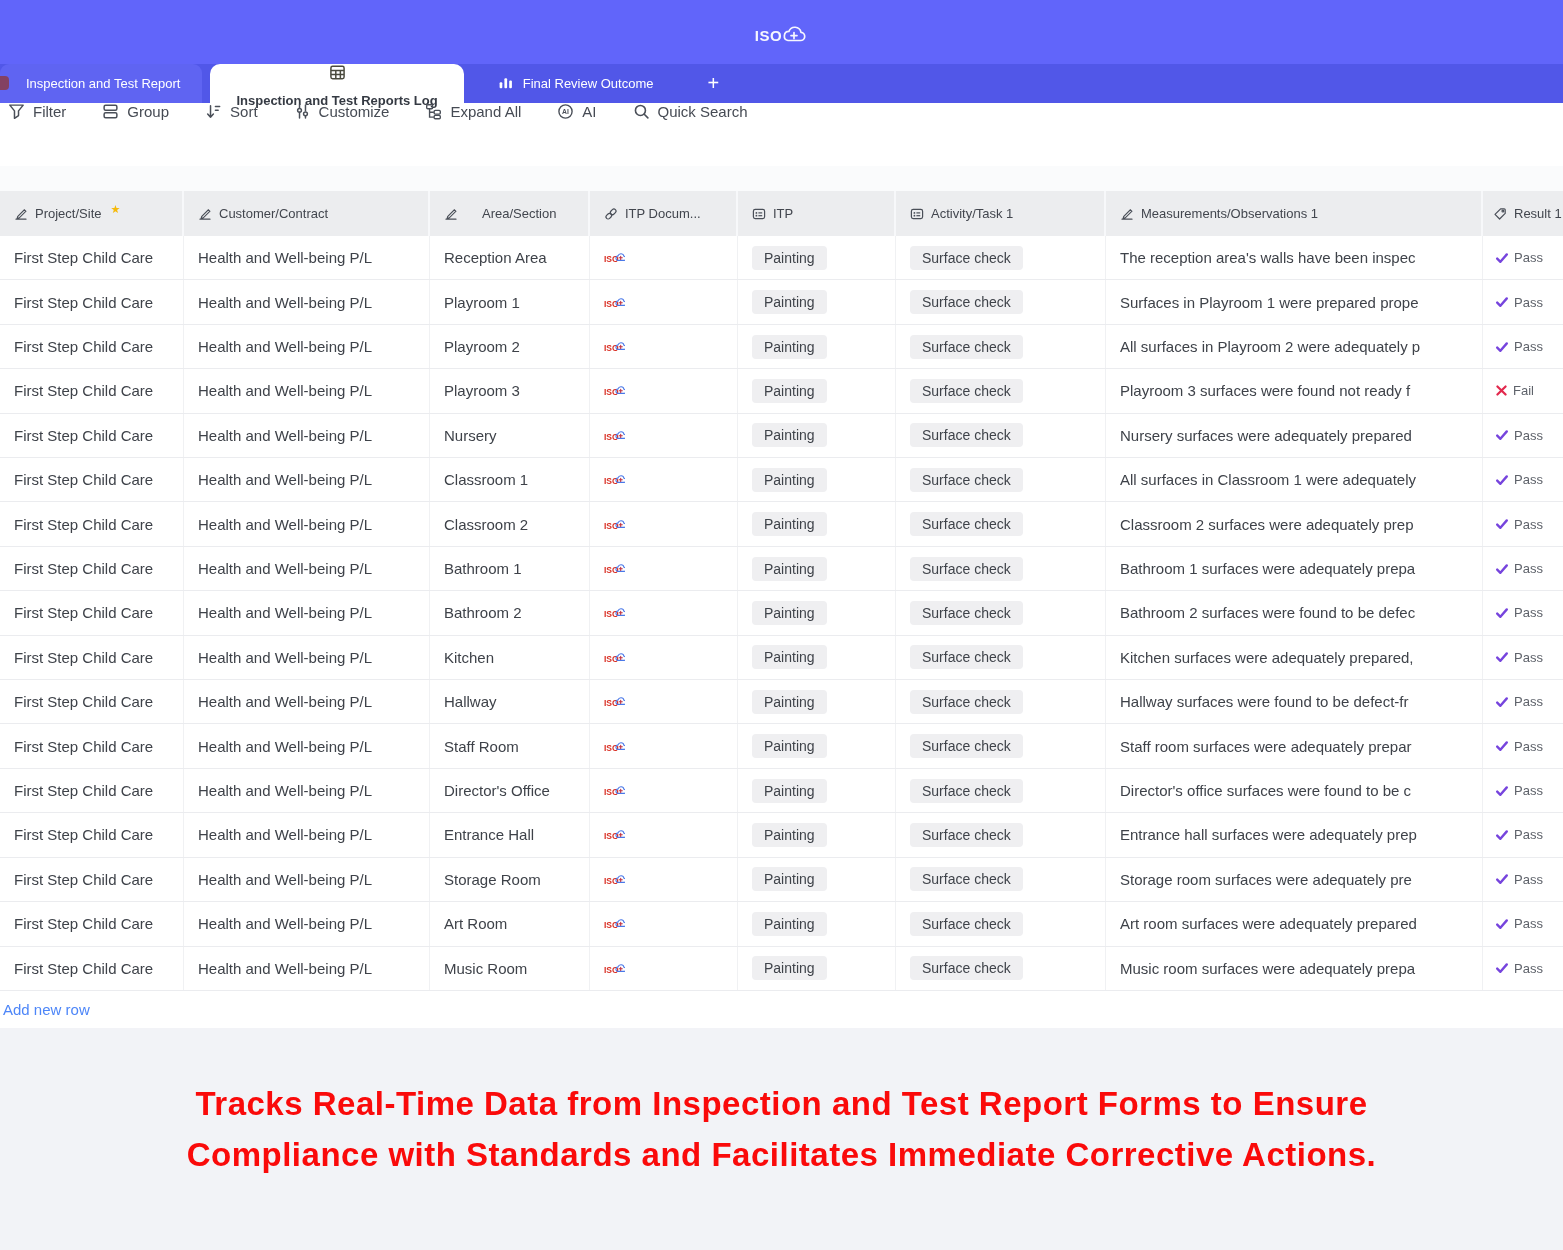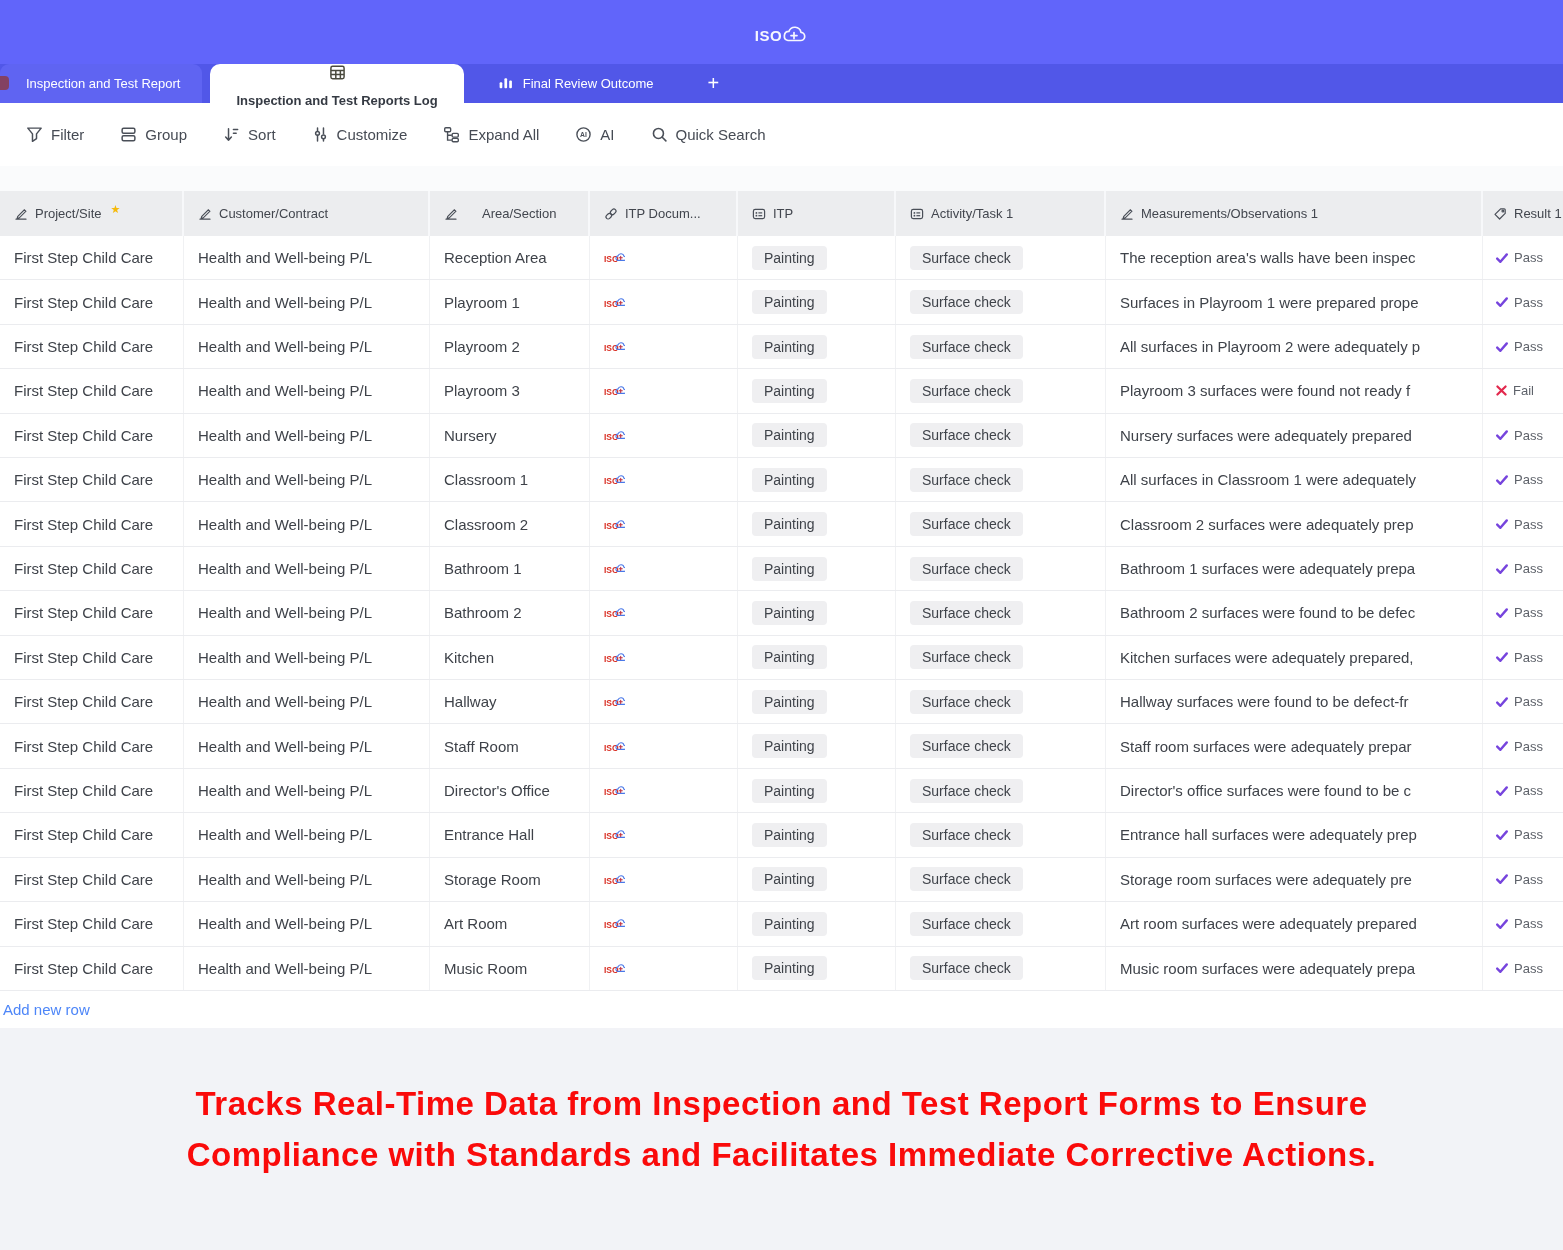--- a/index.html
+++ b/index.html
@@ -18,21 +18,21 @@
   
   .tab-bar { height:39px; background:#5157E8; display:flex; align-items:stretch; }
   .tab { display:flex; align-items:center; gap:9px; font-size:13px; color:#fff; padding:0 22px; white-space:nowrap; cursor:pointer; }
   .tab.first { background:#5F64F2; border-radius:9px 9px 0 0; padding-left:26px; position:relative; overflow:hidden; }
   .cut-icon { position:absolute; left:-5px; top:12px; width:14px; height:14px; background:#8A3B4A; border-radius:4px; opacity:.85; }
   .tab.active { background:#fff; color:#353A43; font-weight:600; border-radius:10px 10px 0 0; margin-left:8px; padding:0 26px;flex-direction:column; }
   .tab.third { margin-left:12px; }
   .tab-plus { color:#fff; font-size:20px; display:flex; align-items:center; padding:0 18px; margin-left:14px; cursor:pointer; }
 
   
-  .toolbar { height:63px; background:#fff; display:flex; align-items:center; gap:36px; padding-left:26px; font-size:15px; color:#464B54; }
+  .toolbar { height:63px; background:#fff; display:flex; align-items:flex-start; gap:36px; padding-left:8px; font-size:15px; color:#464B54; }
   .tool { display:flex; align-items:center; gap:8px; cursor:pointer; }
   .tool svg { display:block; }
 
   .gap-band { height:25px; background:#FAFBFC; }
 
   
   .table { background:#fff; }
   .thead { display:flex; height:45px; background:#ECEDEF; }
   .th { display:flex; align-items:center; gap:7px; padding-left:14px; font-size:13px; color:#42464E; border-right:2px solid #F7F8FA; overflow:hidden; white-space:nowrap; }
   .th svg { flex:none; }

